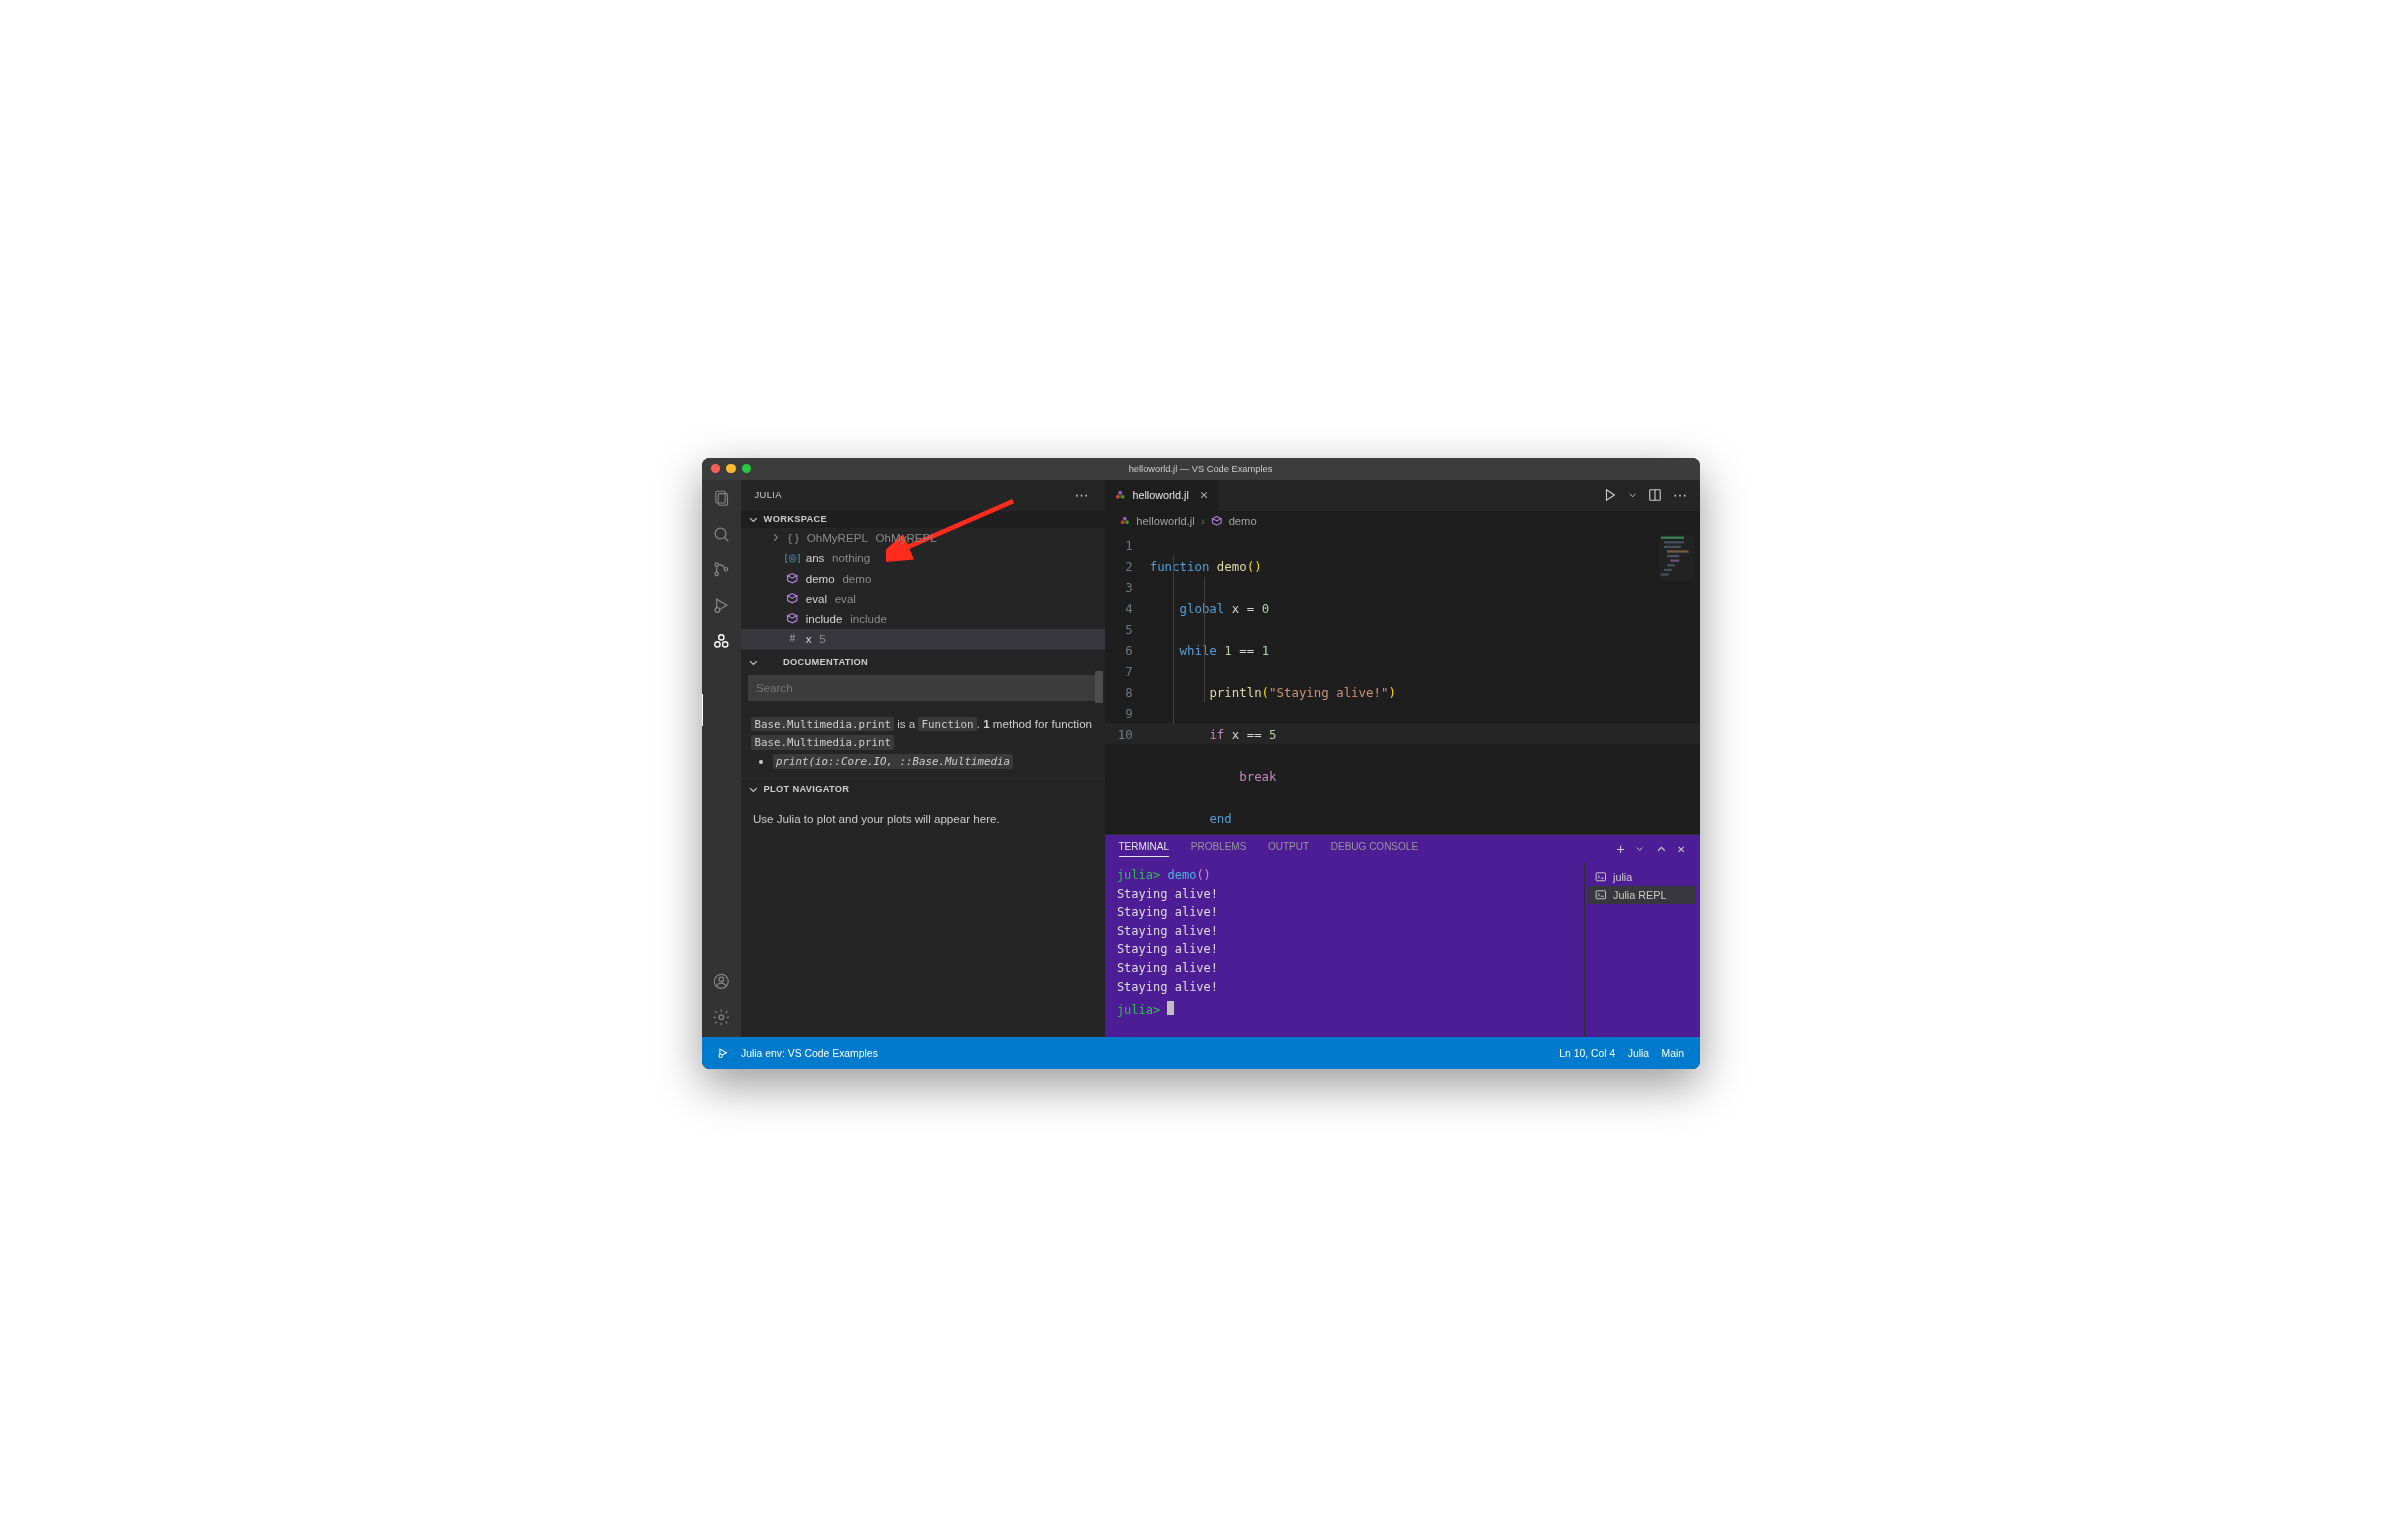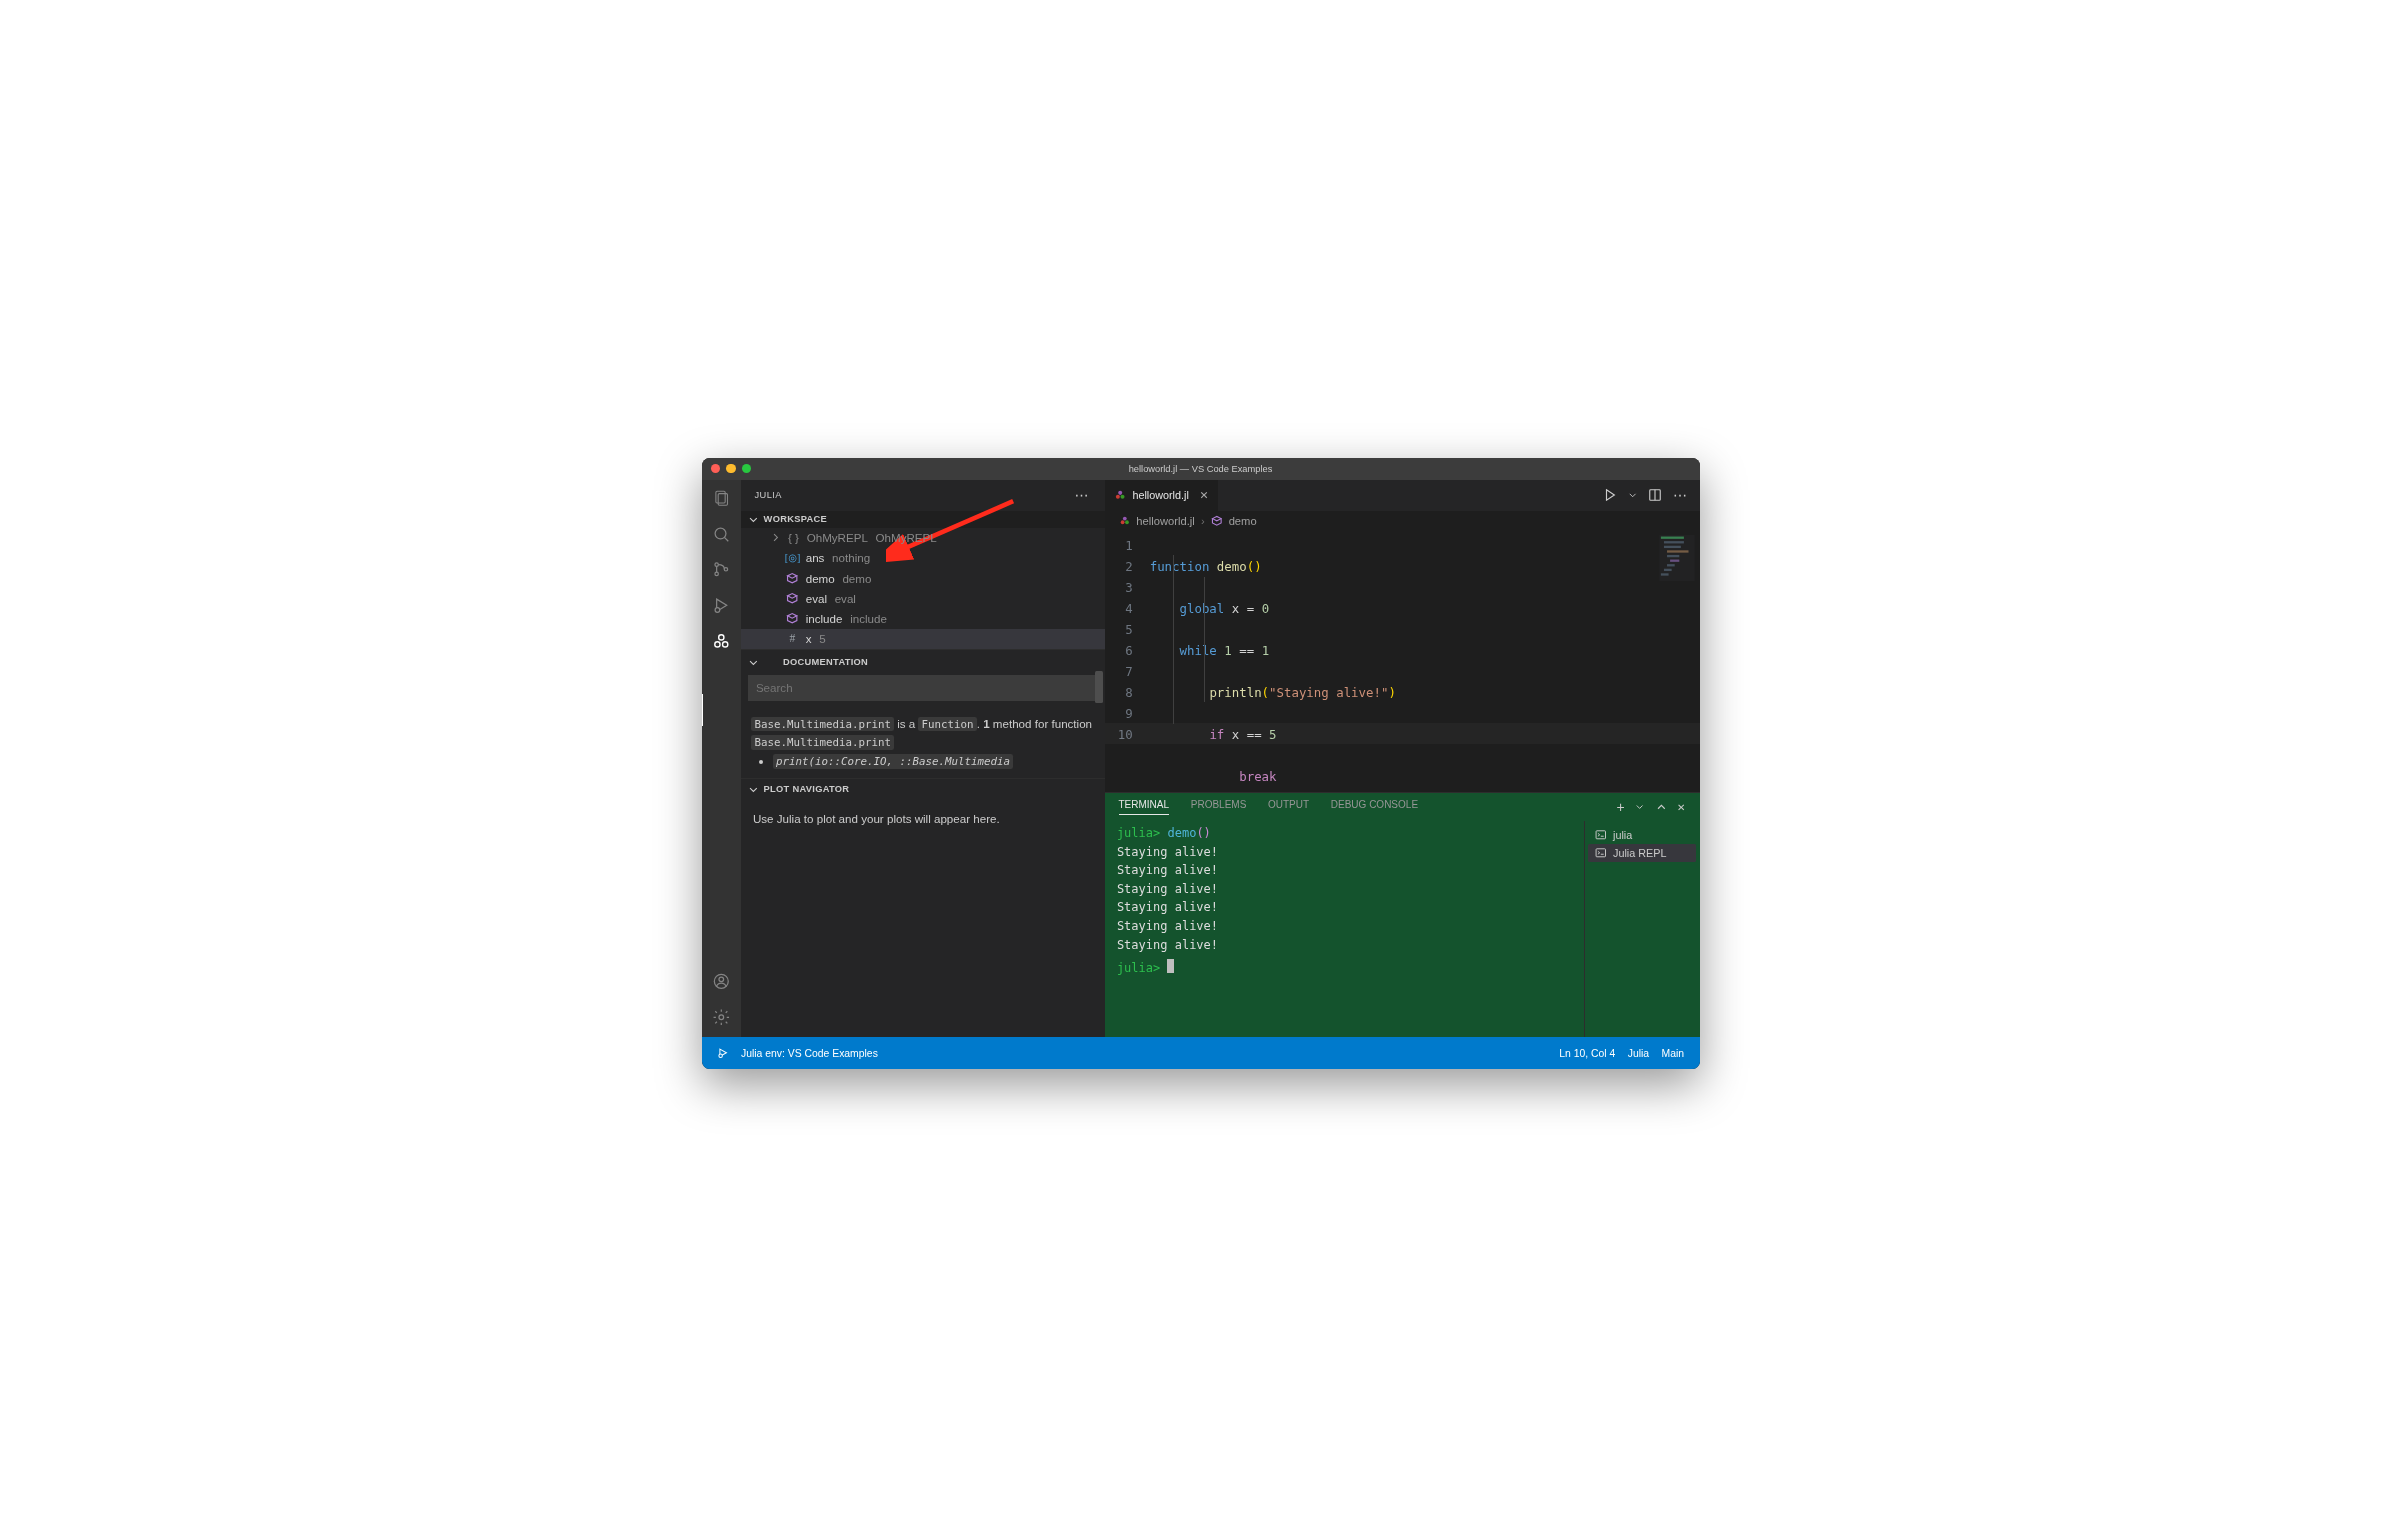--- a/index.html
+++ b/index.html
@@ -72,21 +72,21 @@
   .code-area { flex:1; display:flex; font-family:Menlo,Consolas,monospace; font-size:12.4px; line-height:21px; min-height:0; overflow:hidden; position:relative;}
   .gutter { width:39px; text-align:right; color:#6e7681; padding:3.1px 10.8px 0 0; user-select:none;}
   .code { flex:1; padding:3.1px 0 0 6.2px; white-space:pre; color:#d4d4d4; position:relative;}
   .indent-rule { position:absolute; top:23px; bottom:calc(100% - 192px); left:29px; width:0.8px; background:#404040;}
   .indent-rule.r2 { left:60px; top:45px; bottom:calc(100% - 170px);}
   .k-blue { color:#569cd6; } .k-fn { color:#dcdcaa; } .k-num{color:#b5cea8;} .k-str{color:#ce9178;} .k-par{color:#ffd700;}
   .k-if{color:#c586c0;}
   .minimap { position:absolute; top:3.1px; right:4.6px; width:36px; height:46px; opacity:.7;}
   .cur-line{position:absolute; left:0; right:0; top:191px; height:21px; background:rgba(255,255,255,.03); pointer-events:none;}
   
-  .panel { height:245px; border-top:0.8px solid #2d2d2d; background:#14532d; display:flex; flex-direction:column;}
+  .panel { height:203px; border-top:0.8px solid #2d2d2d; background:#4c1d95; display:flex; flex-direction:column;}
   .panel-tabs { display:flex; align-items:center; height:28px; padding:0 14px; gap:21.7px; font-size:10px; color:#969696;}
   .panel-tabs .pt { cursor:pointer; padding-bottom:4.6px;}
   .panel-tabs .pt.active { color:#e7e7e7; border-bottom:0.8px solid #e7e7e7;}
   .panel-tabs .right { margin-left:auto; display:flex; align-items:center; gap:10.8px; color:#ccc;}
   .panel-body { flex:1; display:flex; min-height:0;}
   .term { flex:1; padding:3.1px 12.4px; font-family:Menlo,monospace; font-size:12px; line-height:18.6px; color:#ddd; overflow:hidden;}
   .term .pr { color:#2dbf4e; font-weight:400;}
   .term .cmd .fn { color:#4fb4d8;} .term .cmd .pa{color:#cd8bd7;}
   .term .cursor{display:inline-block;width:7px;height:14px;background:#bfbfbf;vertical-align:-1.5px;}
   .term-side { width:116px; border-left:0.8px solid #2d2d2d; padding:4.6px 3.1px; font-size:10.8px; color:#ccc;}

